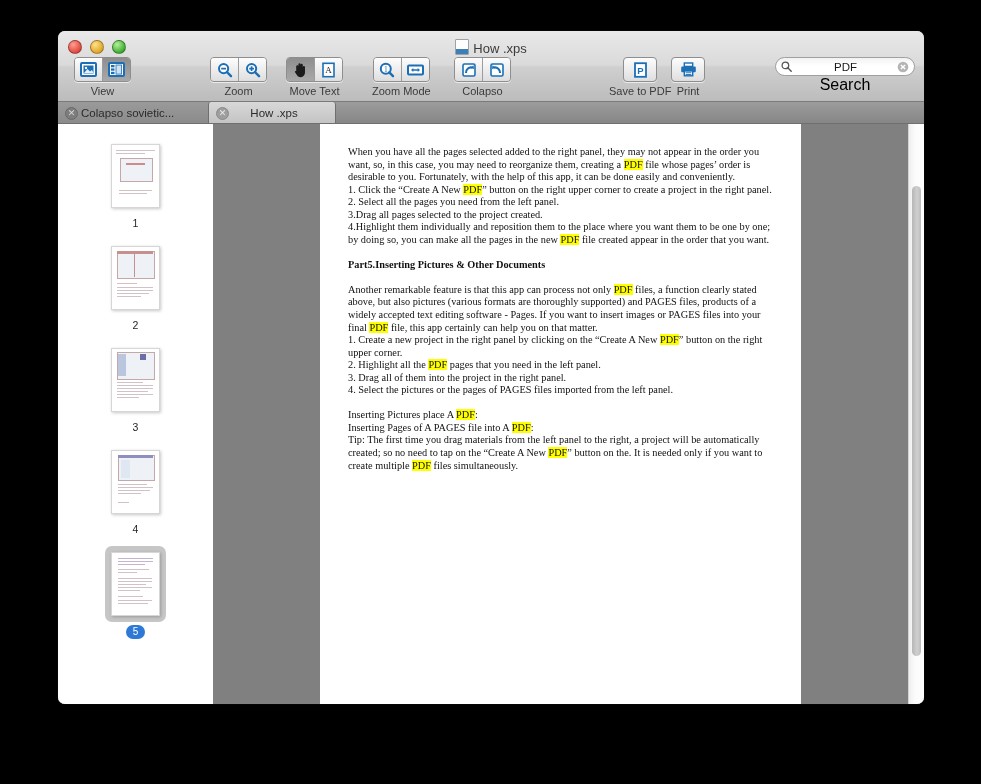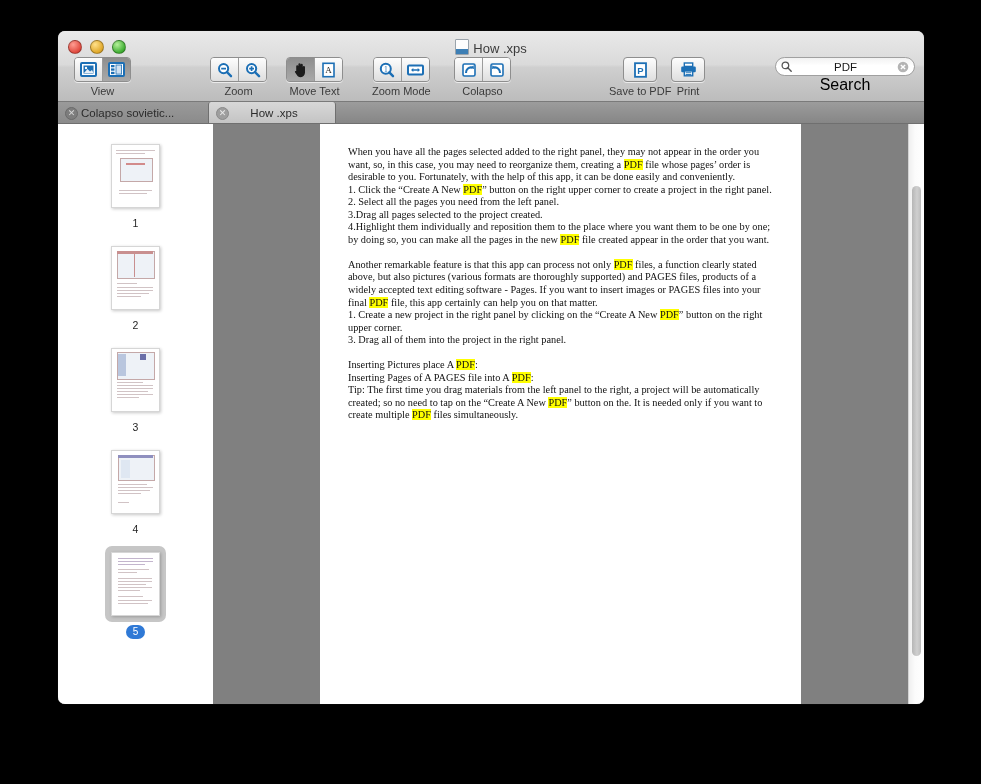--- a/index.html
+++ b/index.html
@@ -408,23 +408,26 @@
       </div>
 
       <div class="docpane">
         <div class="page">
           <div class="ptext" id="doc-text">
               <p><span>When you have all the pages selected added to the right panel, they may not appear in the order you want, so, in this case, you may need to reorganize them, creating a </span><span class="hl">PDF</span><span> file whose pages’ order is desirable to you. Fortunately, with the help of this app, it can be done easily and conveniently.</span></p>
               <p><span>1. Click the “Create A New </span><span class="hl">PDF</span><span>” button on the right upper corner to create a project in the right panel.</span></p>
               <p><span>2. Select all the pages you need from the left panel.</span></p>
               <p><span>3.Drag all pages selected to the project created.</span></p>
               <p><span>4.Highlight them individually and reposition them to the place where you want them to be one by one; by doing so, you can make all the pages in the new </span><span class="hl">PDF</span><span> file created appear in the order that you want.</span></p>
+              <p class="gap" style="font-weight: bold;"><span>Part5.Inserting Pictures &amp; Other Documents</span></p>
               <p class="gap"><span>Another remarkable feature is that this app can process not only </span><span class="hl">PDF</span><span> files, a function clearly stated above, but also pictures (various formats are thoroughly supported) and PAGES files, products of a widely accepted text editing software - Pages. If you want to insert images or PAGES files into your final </span><span class="hl">PDF</span><span> file, this app certainly can help you on that matter.</span></p>
               <p><span>1. Create a new project in the right panel by clicking on the “Create A New </span><span class="hl">PDF</span><span>” button on the right upper corner.</span></p>
+              <p><span>2. Highlight all the </span><span class="hl">PDF</span><span> pages that you need in the left panel.</span></p>
               <p><span>3. Drag all of them into the project in the right panel.</span></p>
+              <p><span>4. Select the pictures or the pages of PAGES files imported from the left panel.</span></p>
               <p class="gap"><span>Inserting Pictures place A </span><span class="hl">PDF</span><span>:</span></p>
               <p><span>Inserting Pages of A PAGES file into A </span><span class="hl">PDF</span><span>:</span></p>
               <p><span>Tip: The first time you drag materials from the left panel to the right, a project will be automatically created; so no need to tap on the “Create A New </span><span class="hl">PDF</span><span>” button on the. It is needed only if you want to create multiple </span><span class="hl">PDF</span><span> files simultaneously.</span></p>
             </div>
         </div>
       </div>
 
       <div class="vscroll">
         <div class="vthumb"></div>
       </div>

